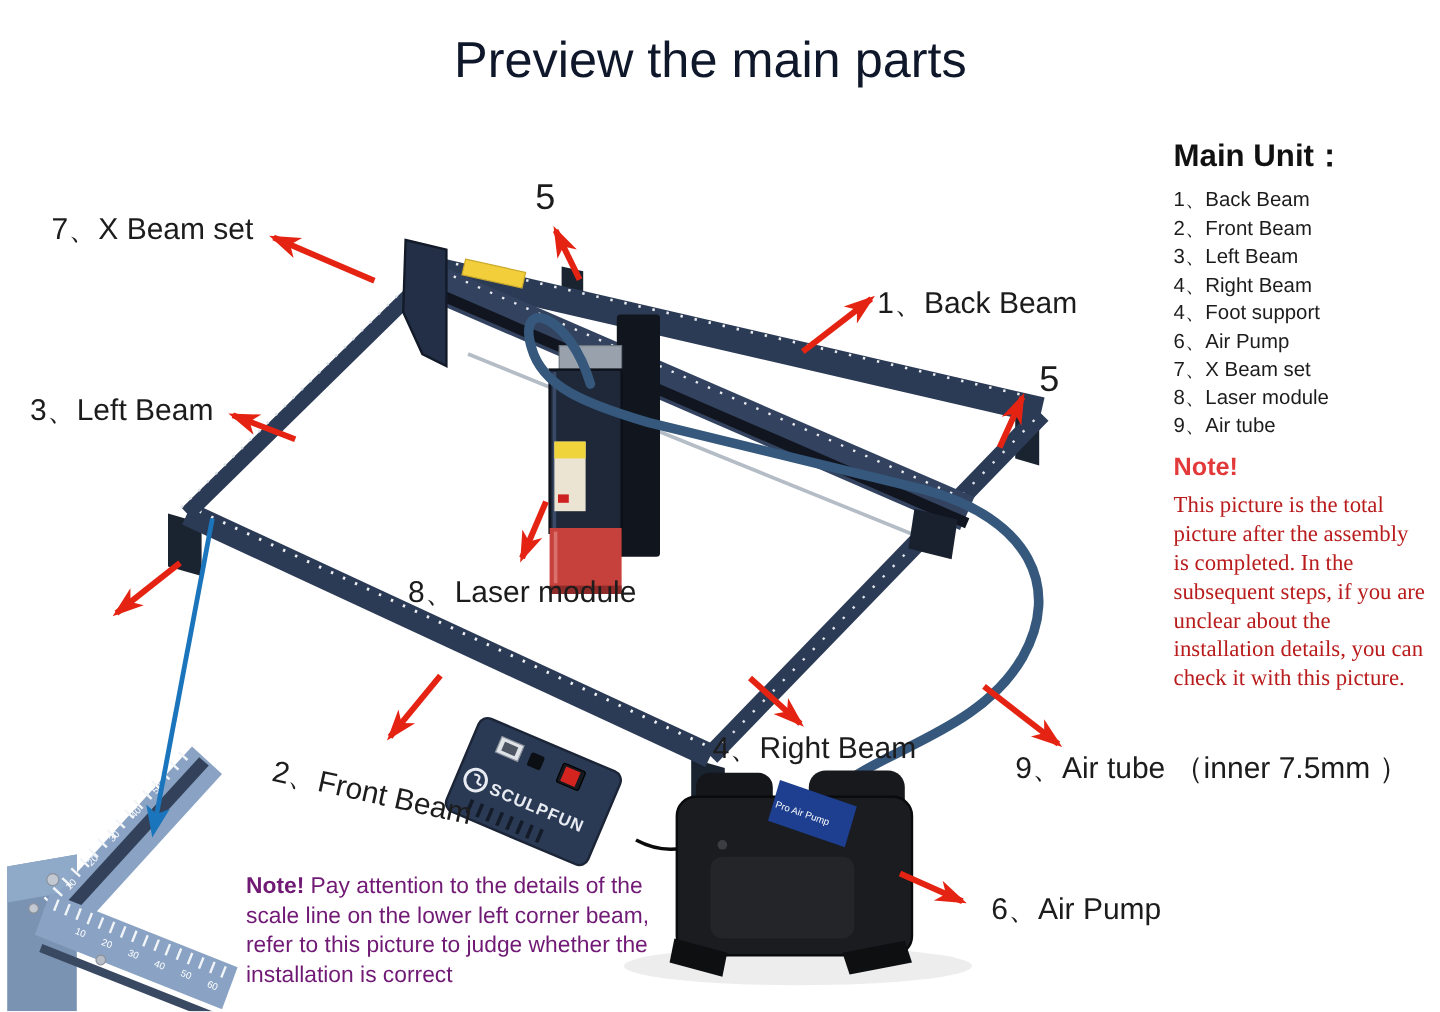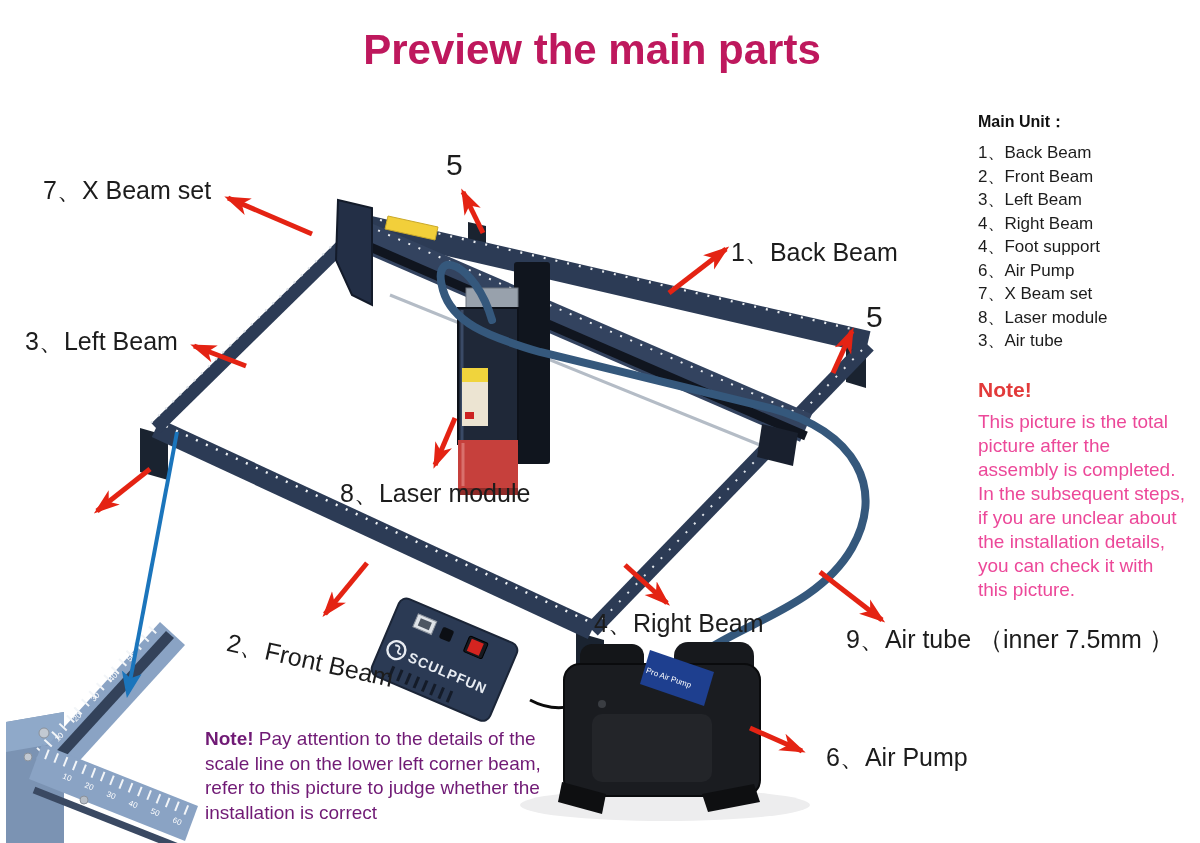--- a/index.html
+++ b/index.html
@@ -1,30 +1,30 @@
 <!DOCTYPE html>
 <html><head>
 <meta charset="utf-8">
 <style>
   html,body{margin:0;padding:0;background:#ffffff;}
   #page{position:relative;width:1200px;height:843px;background:#ffffff;overflow:hidden;
         font-family:"Liberation Sans",sans-serif;color:#1c1c1c;}
   #title{position:absolute;left:0;right:16px;top:26px;text-align:center;
-         font-size:42px;font-weight:bold;color:#be185d;letter-spacing:0px;}
+         font-size:42px;font-weight:normal;color:#0f172a;letter-spacing:0px;}
   .label{position:absolute;font-size:25px;color:#1c1c1c;white-space:nowrap;}
   .label.small5{font-size:30px;}
   #label-front-beam{transform:rotate(12.5deg);transform-origin:left top;}
   #label-foot-left span{display:block;line-height:34px;}
   
   #main-unit{position:absolute;left:978px;top:112px;}
-  #main-unit .heading{font-size:16px;font-weight:bold;color:#111;margin-bottom:8px;}
+  #main-unit .heading{font-size:26px;font-weight:bold;color:#111;margin-bottom:8px;}
   #main-unit .item{font-size:17px;line-height:23.5px;color:#1c1c1c;}
   #note-right{position:absolute;left:978px;top:378px;width:210px;}
   #note-right .note-title{font-size:21px;font-weight:bold;color:#e23a3a;margin-bottom:8px;}
-  #note-right .note-body{font-size:19px;line-height:24px;color:#ec4899;}
+  #note-right .note-body{font-size:19px;line-height:24px;color:#b91c1c;font-family:Liberation Serif, serif;}
   #note-bottom{position:absolute;left:205px;top:727px;width:336px;
                font-size:19px;line-height:24.5px;color:#701a75;}
   #note-bottom b{font-weight:bold;}
   svg{position:absolute;left:0;top:0;}
   svg text{font-family:"Liberation Sans",sans-serif;}
 </style>
 </head>
 <body>
 
 <div id="page">
@@ -181,21 +181,21 @@
   <div id="main-unit">
     <div class="heading">Main Unit：</div>
     <div class="item">1、Back Beam</div>
     <div class="item">2、Front Beam</div>
     <div class="item">3、Left Beam</div>
     <div class="item">4、Right Beam</div>
     <div class="item">4、Foot support</div>
     <div class="item">6、Air Pump</div>
     <div class="item">7、X Beam set</div>
     <div class="item">8、Laser module</div>
-    <div class="item">3、Air tube</div>
+    <div class="item">9、Air tube</div>
   </div>
 
   <div id="note-right">
     <div class="note-title">Note!</div>
     <div class="note-body">This picture is the total picture after the assembly is completed. In the subsequent steps, if you are unclear about the installation details, you can check it with this picture.</div>
   </div>
 
   <div id="note-bottom">
     <b>Note!</b><span> Pay attention to the details of the scale line on the lower left corner beam, refer to this picture to judge whether the installation is correct</span>
   </div>

